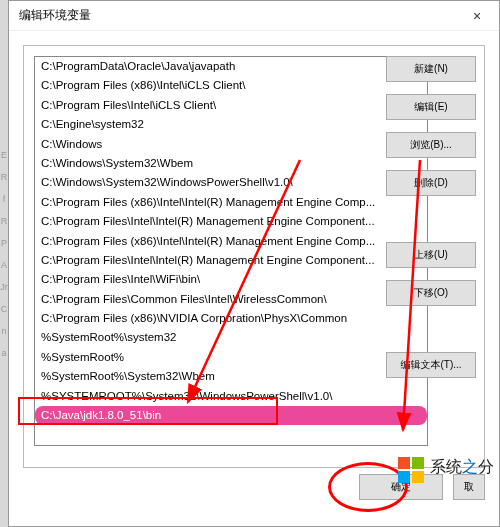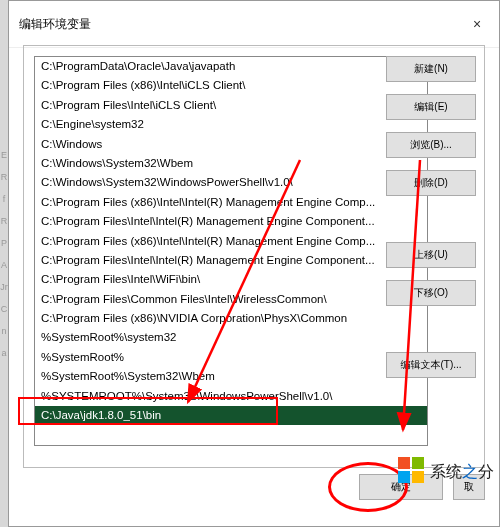--- a/index.html
+++ b/index.html
@@ -12,21 +12,21 @@
     position: absolute; left: 0; top: 0; width: 8px; height: 527px;
     background: #d8d8d8;
     display: flex; flex-direction: column; gap: 12px; padding-top: 150px;
     align-items: center; color: #999; font-size: 9px;
   }
   .dialog {
     position: absolute; left: 8px; top: 0; width: 492px; height: 527px;
     background: #ffffff; border: 1px solid #999;
   }
   .titlebar {
-    height: 47px; display: flex; align-items: center; justify-content: space-between;
+    height: 30px; display: flex; align-items: center; justify-content: space-between;
     padding-left: 10px; border-bottom: 1px solid #eee;
   }
   .titlebar .title { font-size: 12px; }
   .close-btn {
     width: 44px; height: 28px; display:flex; align-items:center; justify-content:center;
     font-size: 14px; color:#333; cursor:pointer;
   }
   .body {
     position: absolute; left: 14px; right: 14px; top: 44px; bottom: 58px;
     border: 1px solid #bbb;
@@ -34,21 +34,21 @@
   .listbox {
     position: absolute; left: 10px; top: 10px; width: 394px; height: 390px;
     border: 1px solid #888; background:#fff; overflow: hidden;
   }
   .listbox .row {
     height: 19.4px; line-height: 19.4px; padding: 0 6px;
     white-space: nowrap; overflow: hidden; text-overflow: ellipsis;
     font-size: 11.5px; color:#000;
   }
   .listbox .row.selected {
-    background: #14532d; color: #fff;
+    background: #ec4899; color: #fff; border-radius: 8px;
   }
   .sel-highlight-box {
     position: absolute; border: 2px solid #ff0000; pointer-events: none;
   }
   .button-col {
     position: absolute; right: 8px; top: 10px; width: 90px;
     display: flex; flex-direction: column; gap: 12px;
   }
   .button-col .spacer { height: 22px; }
   .win-btn {
@@ -60,21 +60,21 @@
     display: flex; align-items: flex-start; justify-content: flex-end; gap: 10px;
   }
   .bottom-bar .win-btn { width: 84px; }
   .ok-circle {
     position: absolute; border: 3px solid #ff0000; border-radius: 50%;
     pointer-events: none;
   }
   .arrow { position: absolute; pointer-events: none; }
   .watermark {
     position: absolute; right: 6px; bottom: 44px;
-    display: flex; align-items: flex-end; gap: 6px;
+    display: flex; align-items: flex-start; gap: 6px;
   }
   .ms-logo { width: 26px; height: 26px; display: grid; grid-template-columns: 1fr 1fr; grid-template-rows: 1fr 1fr; gap: 2px; }
   .ms-logo div:nth-child(1){background:#f25022;}
   .ms-logo div:nth-child(2){background:#7fba00;}
   .ms-logo div:nth-child(3){background:#00a4ef;}
   .ms-logo div:nth-child(4){background:#ffb900;}
   .wm-text { font-size: 16px; color:#222; }
   .wm-text .accent { color:#0a66c2; }
 </style>
 </head>

